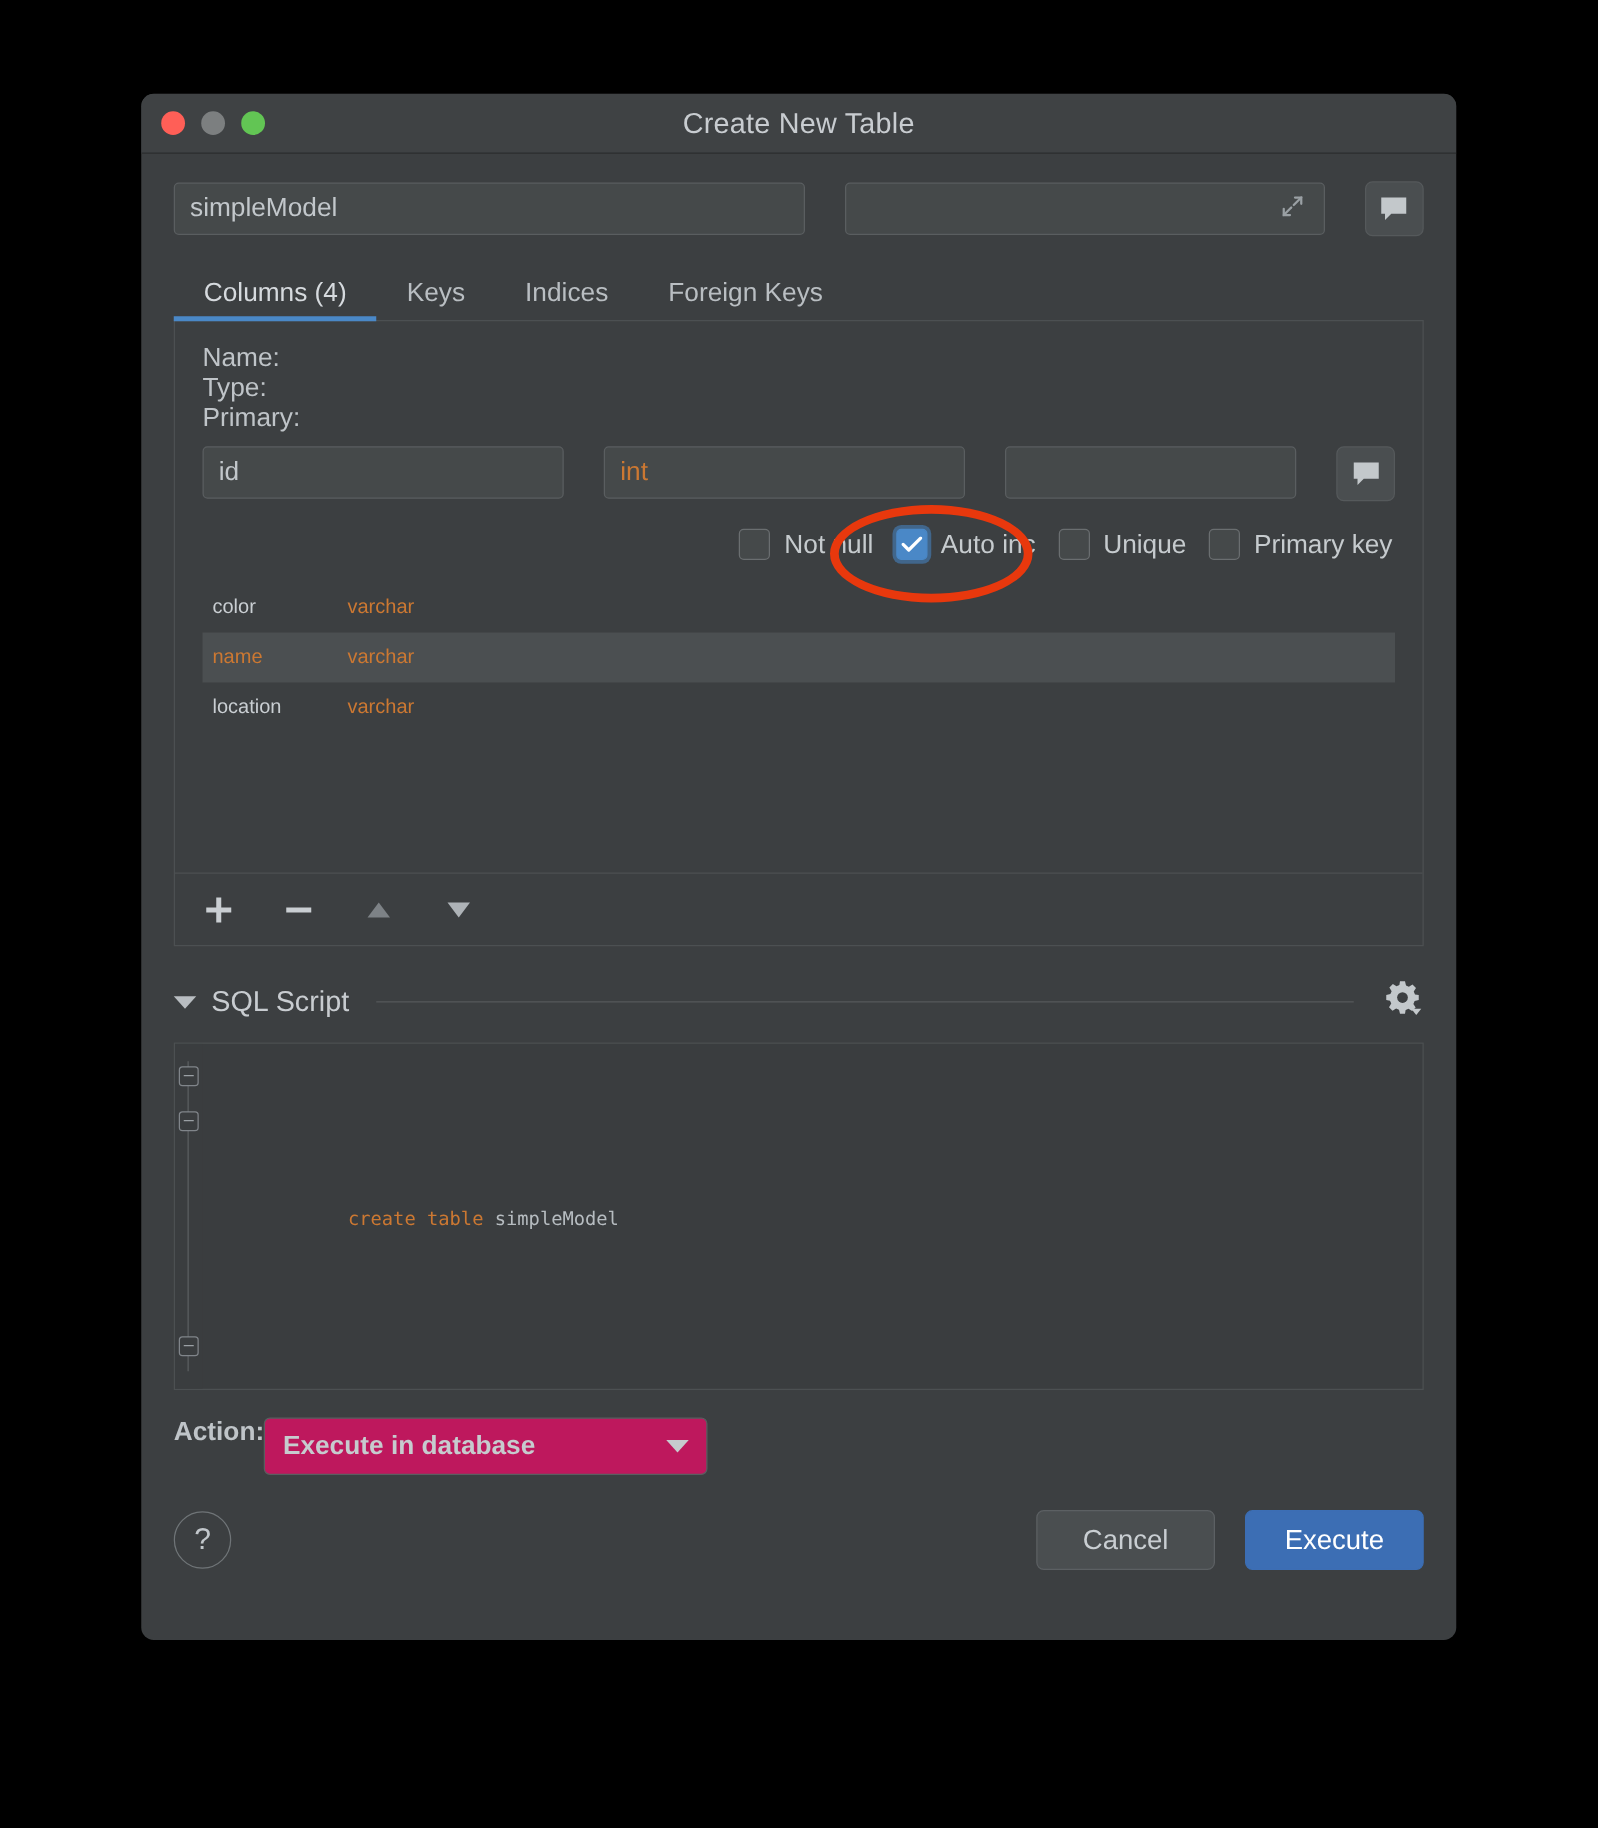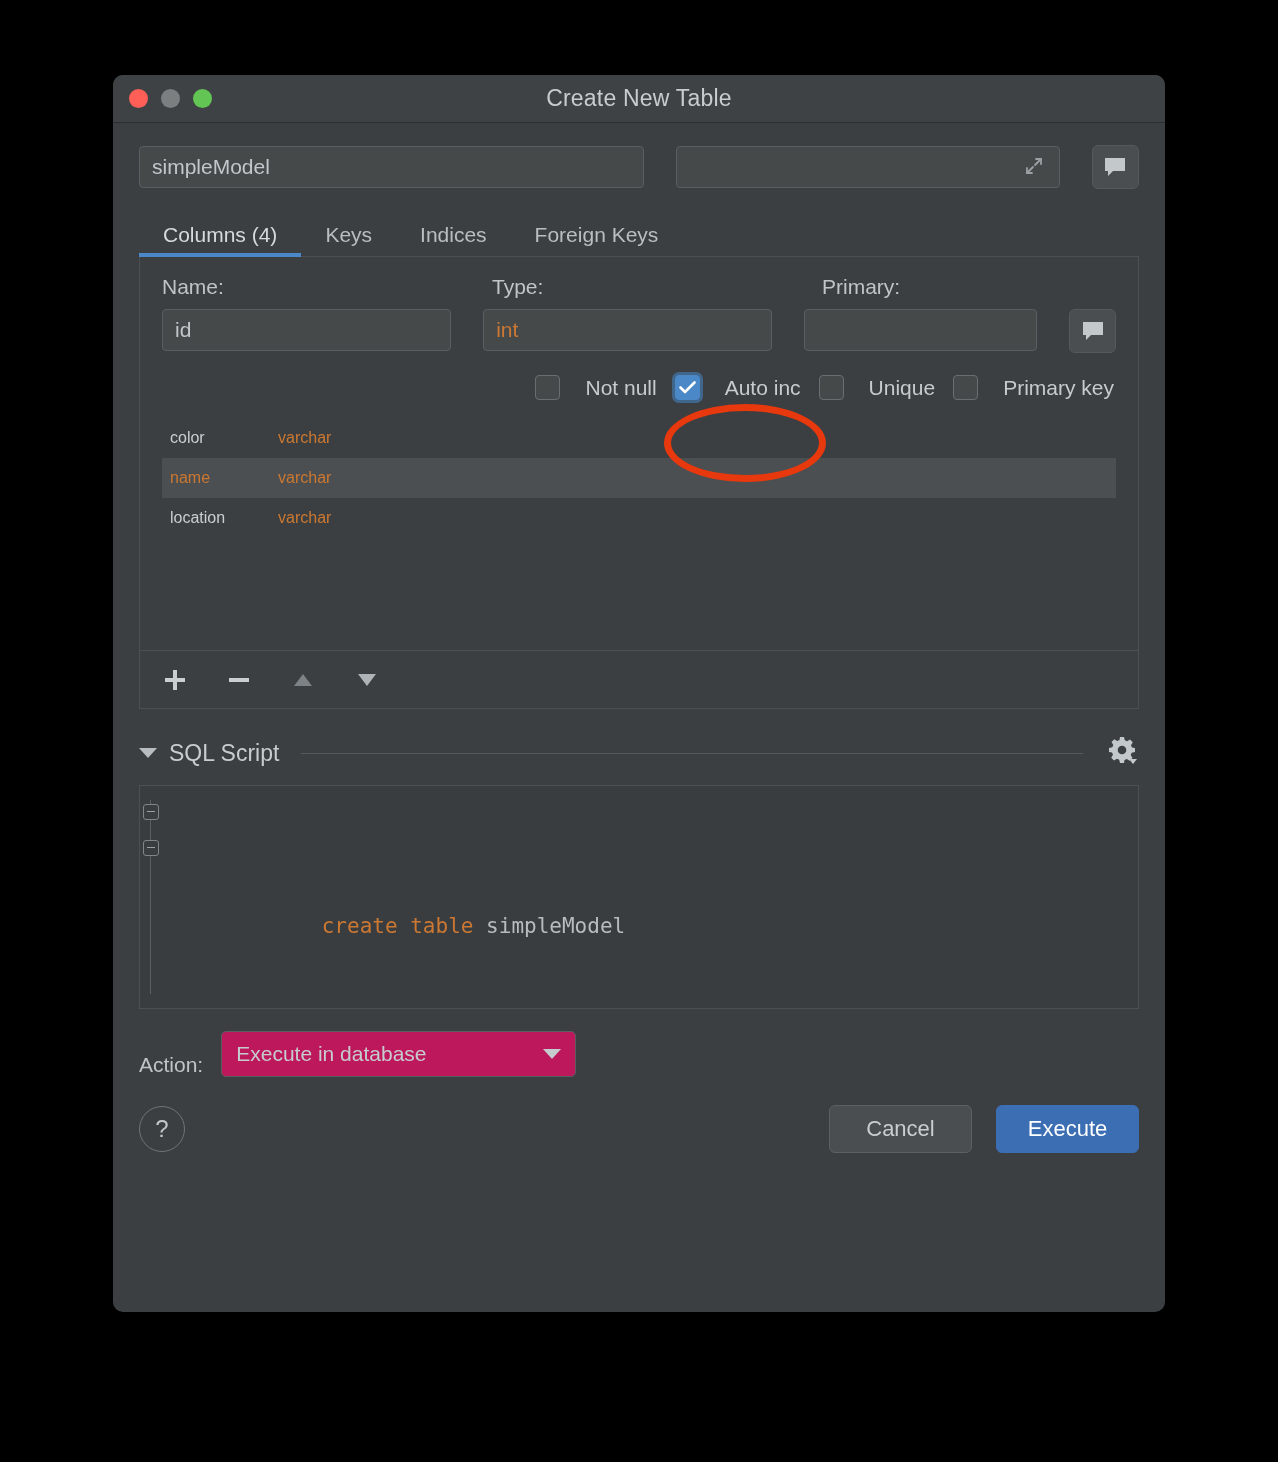--- a/index.html
+++ b/index.html
@@ -69,31 +69,31 @@
     content:""; position:absolute; left:0; right:0; bottom:0; height:4px; background:#4a88c7;
   }
 
   
   .panel {
     border:1px solid #4c5052; background:#3c3f41;
     flex: none;
     margin-top: -1px;
   }
   .panel-inner { padding: 18px 22px 0 22px; }
-  .col-labels { display:flex; margin-bottom: 10px; }
+  .col-labels { display:flex; margin-bottom: 10px; flex-direction: column; }
   .col-labels .c1 { width: 330px; }
   .col-labels .c2 { width: 330px; }
   .col-fields { display:flex; align-items:flex-start; gap: 32px; }
   .f-name { width: 298px; }
   .f-type { width: 298px; color:#cc7832; }
   .f-default { width: 240px; }
 
   .checks { display:flex; justify-content:flex-end; align-items:center; gap: 18px;
             margin-top: 22px; padding-right: 2px; }
-  .chk { display:flex; align-items:center; gap: 25px; justify-content: space-between; }
+  .chk { display:flex; align-items:center; gap: 11px; justify-content: space-between; }
   .box {
     width: 25px; height:25px; border-radius:4px;
     background:#45494a; border:1px solid #6a6e70;
   }
   .box.checked {
     background:#4a88c7; border:1px solid #4a88c7;
     display:flex; align-items:center; justify-content:center;
     color:#fff; font-size:19px; line-height:1;
     box-shadow: 0 0 0 3px rgba(70,135,200,.55);
   }
@@ -118,38 +118,38 @@
 
   
   .sql-head { display:flex; align-items:center; gap: 12px; margin-top: 26px; }
   .caret { width:0;height:0;border-left:9px solid transparent;border-right:9px solid transparent;
            border-top:10px solid #b8bdc1; }
   .sql-title { font-size:23px; color:#c8ccd0; }
   .hline { flex:1; height:1px; background:#55595b; margin: 0 10px; }
 
   
   .editor {
-    margin-top: 14px; height: 224px;
+    margin-top: 14px; height: 278px;
     background:#3a3d3f; border:1px solid #4c5052;
-    display:flex; font-family:"DejaVu Sans Mono", monospace; font-size:21px;
+    display:flex; font-family:"DejaVu Sans Mono", monospace; font-size:15px;
     overflow:hidden;
   }
   .gutter { width: 22px; flex:none; position:relative; background:#3a3d3f; }
   .gline { position:absolute; left:10px; top:14px; bottom:14px; width:1px; background:#5b5f61; }
   .fold {
     position:absolute; left:3px; width:16px; height:16px;
     border:1px solid #80858a; border-radius:3px; background:#3a3d3f;
   }
   .fold::after { content:""; position:absolute; left:3px; top:6px; width:8px; height:1px; background:#9aa0a4; }
   .code { padding: 14px 0 0 8px; line-height: 36px; white-space:pre; }
   .k { color:#cc7832; }
   .pl { color:#b6bcc0; }
 
   
-  .action-row { display:flex; align-items:flex-end; gap: 18px; margin-top: 22px; }
+  .action-row { display:flex; align-items:flex-start; margin-top: 22px; font-weight: bold; }
   .select {
     width: 355px; height: 46px; background:#be185d;
     border:1px solid #5a5e60; border-radius:5px;
     display:flex; align-items:center; justify-content:space-between;
     padding: 0 14px 0 14px; color:#c6cbce; font-size:21px;
   }
   .sel-caret { width:0;height:0;border-left:9px solid transparent;border-right:9px solid transparent;
                border-top:10px solid #c6cbce; }
 
   

